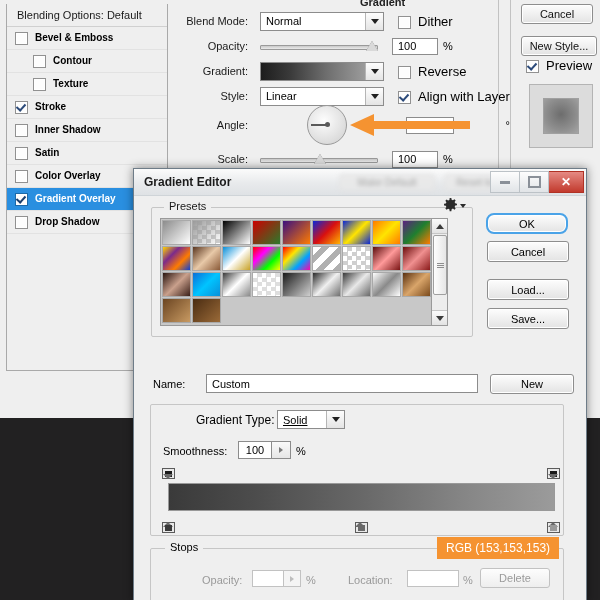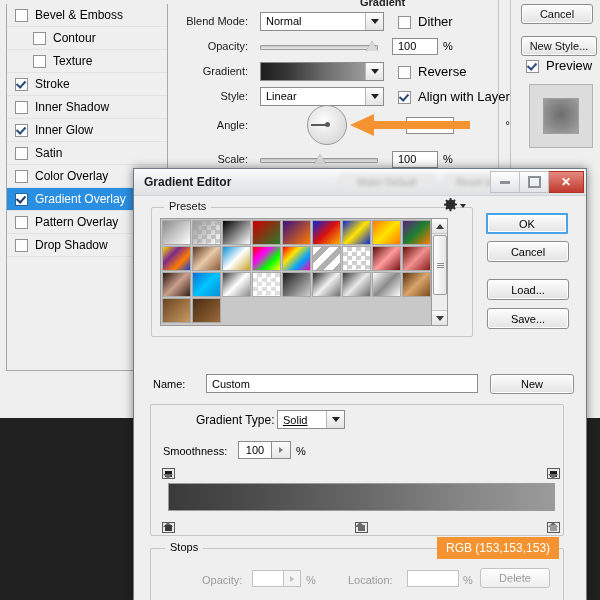--- a/index.html
+++ b/index.html
@@ -39,21 +39,21 @@
     width:11px;height:11px;border:1px solid #919191;background:#fdfdfd;
     margin-right:7px;display:inline-block;position:relative;flex:none;
     box-shadow:inset 0 0 0 1px #fff;
   }
   .cbox.on::after{
     content:"";position:absolute;left:2px;top:0px;width:4px;height:7px;
     border:solid #2b4a7a;border-width:0 2px 2px 0;transform:rotate(42deg);
   }
   .style-row.selected .cbox{border-color:#1b69a8;}
   .style-row.selected .cbox.on::after{border-color:#1a3f6e;}
-  .style-label{font-size:12px;}
+  .style-label{font-size:10px;font-weight:bold;}
 
   
   #options-pane{left:174px;top:0;width:336px;height:400px;}
   #gradient-group-label{left:186px;top:-4px;font-weight:bold;color:#222;font-size:11px;}
   .optrow{position:absolute;left:0;height:22px;display:flex;align-items:center;}
   .optlabel{
     width:74px;text-align:right;padding-right:12px;font-size:11px;color:#1a1a1a;white-space:nowrap;
   }
   .combo{
     height:19px;border:1px solid #8c8c8c;background:#fff;display:flex;align-items:center;
@@ -174,21 +174,21 @@
   }
   #sc-thumb .grip{width:7px;height:5px;background:
      linear-gradient(#8e8e8e 1px,transparent 1px,transparent 2px,#8e8e8e 2px,#8e8e8e 3px,transparent 3px,transparent 4px,#8e8e8e 4px);}
 
   
   .ge-btn{
     position:absolute;width:82px;height:21px;border:1px solid #8e8e8e;border-radius:3px;
     background:linear-gradient(#fdfdfd,#e3e3e3);display:flex;align-items:center;justify-content:center;
     font-size:11px;box-shadow:inset 0 0 0 1px #fff;box-sizing:border-box;
   }
-  .ge-btn.primary{border:2px solid #4aa3e8;border-radius:1px;}
+  .ge-btn.primary{border:2px solid #4aa3e8;border-radius:8px;}
 
   
   #name-label{position:absolute;left:20px;top:378px;font-size:11px;}
   #name-input{
     position:absolute;left:206px;top:374px;width:272px;height:19px;border:1px solid #8c8c8c;
     background:#fff;font-size:11px;display:flex;align-items:center;padding-left:5px;box-sizing:border-box;
   }
   
   #gtype-group{
     position:absolute;left:17px;top:404px;width:545px;height:175px;border:1px solid #c6c6c6;border-radius:2px;
@@ -246,20 +246,21 @@
 
   
   #annot-arrow{position:absolute;left:350px;top:112px;}
 </style>
 </head>
 <body>
 
 <div class="abs" id="layerstyle-dialog">
 
   <div class="abs" id="styles-list">
+    <div id="styles-header">Blending Options: Default</div>
     <div id="styles-rows">
         <div class="style-row">
           <span class="cbox"></span>
           <span class="style-label">Bevel &amp; Emboss</span>
         </div>
         <div class="style-row indent">
           <span class="cbox"></span>
           <span class="style-label">Contour</span>
         </div>
         <div class="style-row indent">
@@ -268,38 +269,30 @@
         </div>
         <div class="style-row">
           <span class="cbox on"></span>
           <span class="style-label">Stroke</span>
         </div>
         <div class="style-row">
           <span class="cbox"></span>
           <span class="style-label">Inner Shadow</span>
         </div>
         <div class="style-row">
-          <span class="cbox on"></span>
-          <span class="style-label">Inner Glow</span>
-        </div>
-        <div class="style-row">
           <span class="cbox"></span>
           <span class="style-label">Satin</span>
         </div>
         <div class="style-row">
           <span class="cbox"></span>
           <span class="style-label">Color Overlay</span>
         </div>
         <div class="style-row selected">
           <span class="cbox on"></span>
           <span class="style-label">Gradient Overlay</span>
-        </div>
-        <div class="style-row">
-          <span class="cbox"></span>
-          <span class="style-label">Pattern Overlay</span>
         </div>
         <div class="style-row">
           <span class="cbox"></span>
           <span class="style-label">Drop Shadow</span>
         </div>
       </div>
   </div>
 
   <div class="abs" id="options-pane">
 

